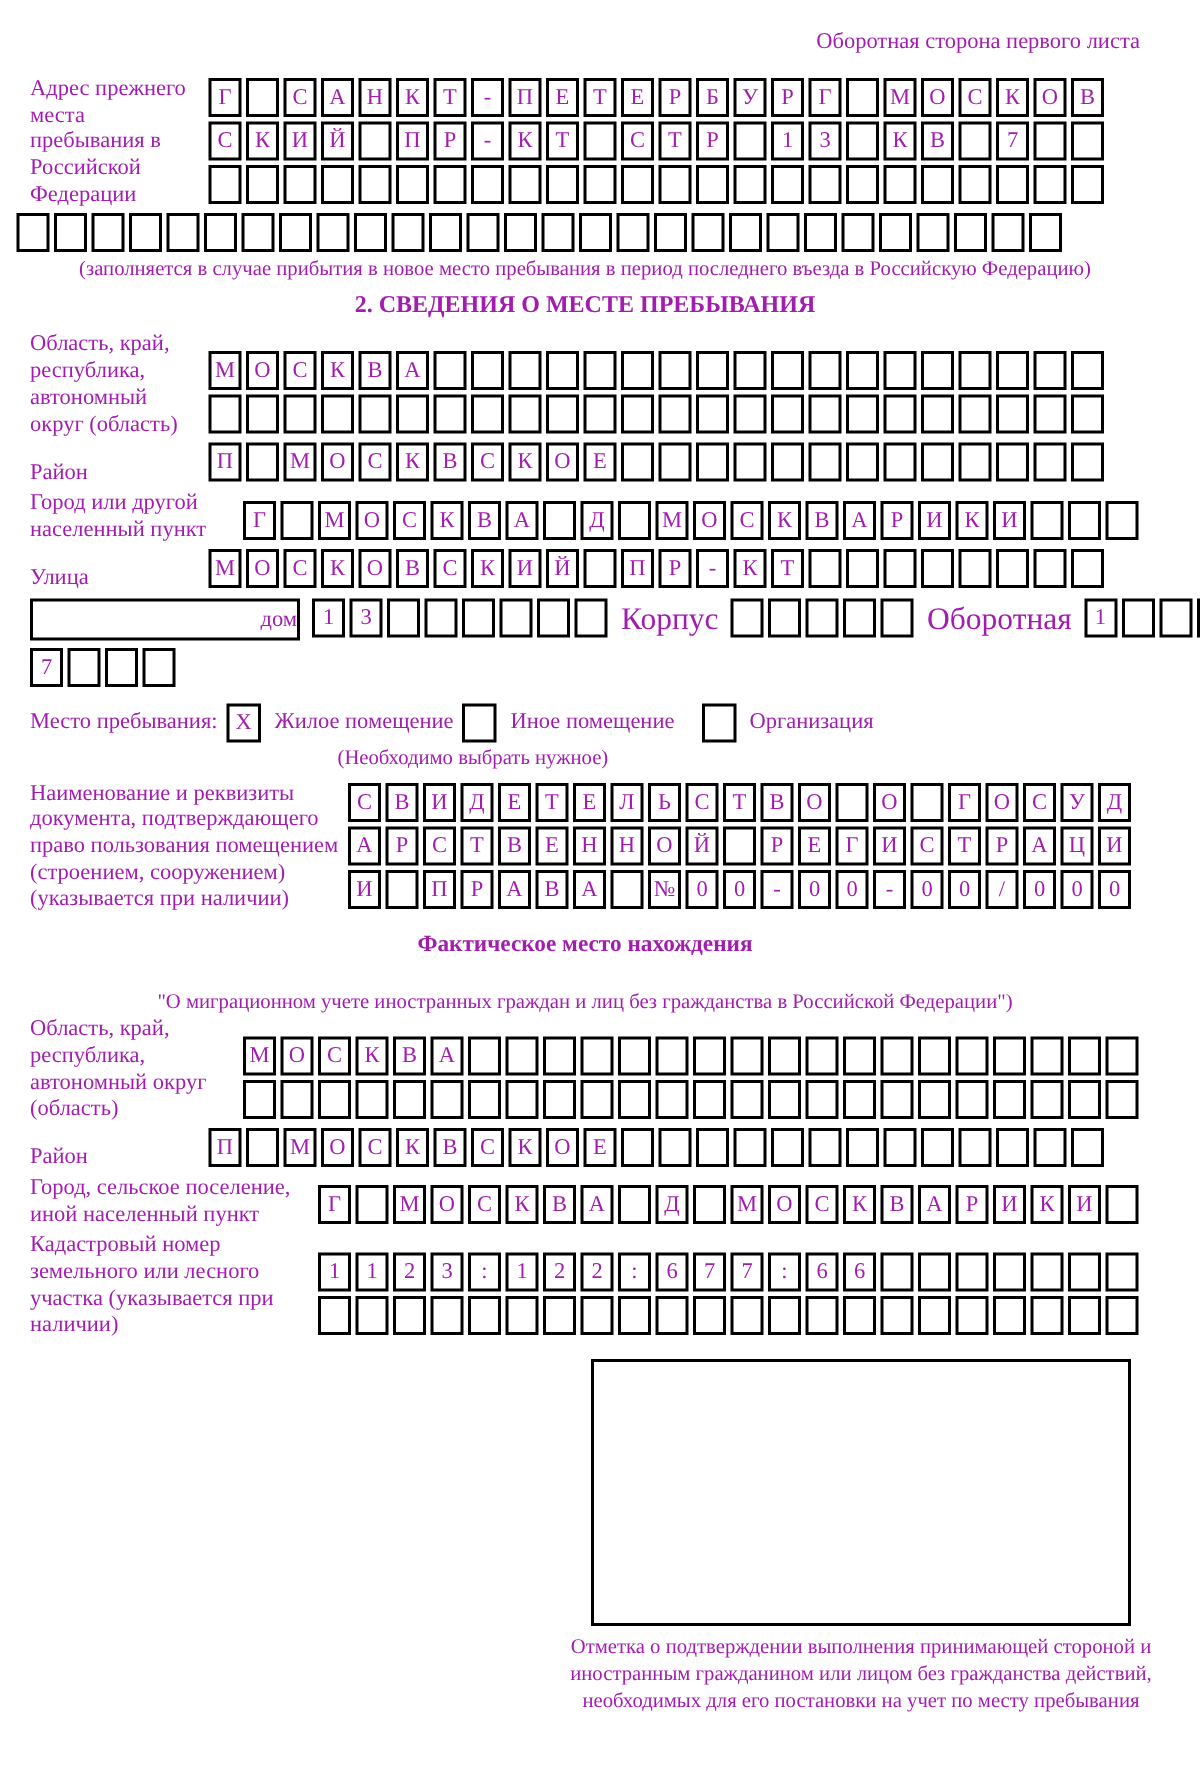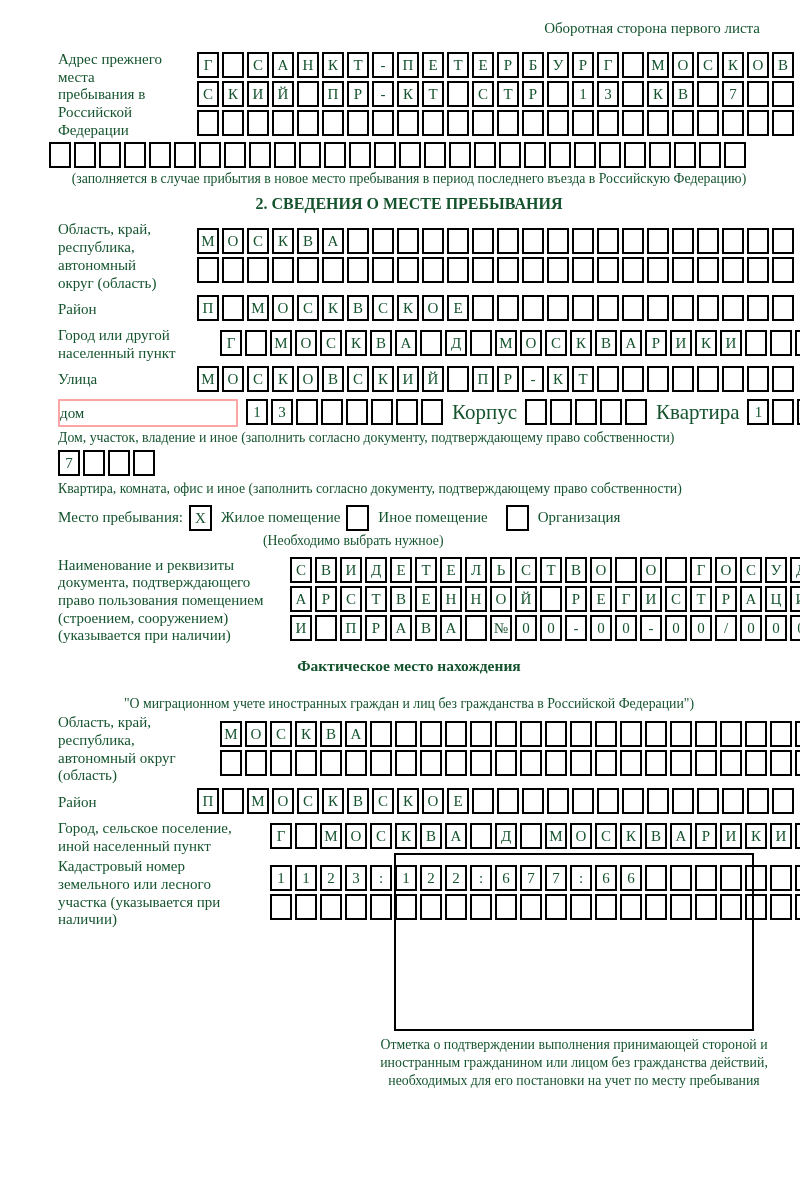--- a/index.html
+++ b/index.html
@@ -1,62 +1,62 @@
 <!DOCTYPE html>
 <html><head>
 <meta charset="utf-8">
 <style>
   html,body{margin:0;padding:0;background:#fff;}
   .page{
     width:800px;height:1180px;box-sizing:border-box;position:relative;
-    padding:20px 40px 0 58px;background:#fff;color:#14532d;
+    padding:20px 40px 0 20px;background:#fff;color:#a21caf;
     font-family:"Liberation Serif", serif;overflow:hidden;
   }
   .header-note{text-align:right;font-size:15px;margin-bottom:14px;}
   
   .boxrow{display:flex;flex-wrap:nowrap;margin-bottom:3px;}
   .cell{
     display:inline-block;flex:none;width:18px;height:22px;border:2px solid #000;
     margin-right:3px;text-align:center;font-size:15px;line-height:22px;
     font-family:"Liberation Serif", serif;
   }
-  .form-row{display:flex;align-items:center;margin-bottom:3px;gap:20px;}
+  .form-row{display:flex;align-items:flex-end;margin-bottom:3px;}
   .form-label{font-size:15px;line-height:1.18;flex:none;padding-right:6px;box-sizing:border-box;}
   .w120{width:119px;}
   .w142{width:142px;}
   .w192{width:192px;}
   .w212{width:212px;}
   .rows{flex:1;}
   .caption{font-size:13.8px;margin:1px 0 4px 0;}
   .center{text-align:center;}
   .sec-title{text-align:center;font-weight:bold;font-size:16px;margin:8px 0 8px 0;}
   .mt8{margin-top:8px;}
   
   .house-row{display:flex;align-items:flex-start;margin:4px 0 2px 0;}
   .widebox{
-    flex:none;border:2px solid #fca5a5;height:24px;line-height:24px;text-align:left;
+    flex:none;border:2px solid #000000;height:24px;line-height:24px;text-align:right;
     font-size:15px;margin-right:8px;
   }
   .wb-house{width:176px;}
   .wb-apt{width:196px;}
   .inline-label{font-size:21px;line-height:26px;margin:0 8px 0 6px;flex:none;}
   
   .premises-row{display:flex;align-items:center;margin:8px 0 2px 0;font-size:15px;}
   .checkbox{
     display:inline-block;flex:none;width:19px;height:22px;border:2px solid #000;
     text-align:center;font-size:15px;line-height:22px;margin:0 9px 0 6px;
   }
   .opt-gap1{margin-right:0;}
   .opt-gap2{margin-right:12px;}
   .hint{font-size:13.8px;margin:2px 0 6px 205px;}
   .fact-title{text-align:center;font-weight:bold;font-size:15.5px;margin:12px 0 20px 0;}
   .fact-note{text-align:center;font-size:13.8px;margin:0 0 2px 0;line-height:1.25;}
   .fact-note:last-of-type{margin-bottom:8px;}
   
-  .stamp-wrap{position:absolute;top:853px;left:394px;width:356px;}
+  .stamp-wrap{position:absolute;top:906px;left:394px;width:356px;}
   .stamp-box{width:360px;height:178px;border:2px solid #000;box-sizing:border-box;}
   .stamp-caption{width:404px;margin-left:-22px;margin-top:5px;text-align:center;
     font-size:13.8px;line-height:1.32;}
 </style>
 </head>
 <body>
 
 <div class="page">
 
   <div class="header-note">Оборотная сторона первого листа</div>
@@ -339,39 +339,37 @@
         <span class="cell"></span>
       </div>
     <span class="inline-label">Корпус</span>
     <div class="boxrow">
         <span class="cell"></span>
         <span class="cell"></span>
         <span class="cell"></span>
         <span class="cell"></span>
         <span class="cell"></span>
       </div>
-    <span class="inline-label">Квартира</span>
+    <span class="inline-label">Оборотная</span>
     <div class="boxrow">
         <span class="cell">1</span>
         <span class="cell"></span>
         <span class="cell"></span>
         <span class="cell"></span>
       </div>
   </div>
-  <div class="caption">Дом, участок, владение и иное (заполнить согласно документу, подтверждающему право собственности)</div>
 
   <div class="house-row">
     <div class="boxrow">
         <span class="cell">7</span>
         <span class="cell"></span>
         <span class="cell"></span>
         <span class="cell"></span>
       </div>
   </div>
-  <div class="caption">Квартира, комната, офис и иное (заполнить согласно документу, подтверждающему право собственности)</div>
 
   <div class="premises-row">
     <span>Место пребывания:</span>
     <span class="checkbox">X</span>
     <span class="opt-gap1">Жилое помещение</span>
     <span class="checkbox"></span>
     <span class="opt-gap2">Иное помещение</span>
     <span class="checkbox"></span>
     <span>Организация</span>
   </div>

